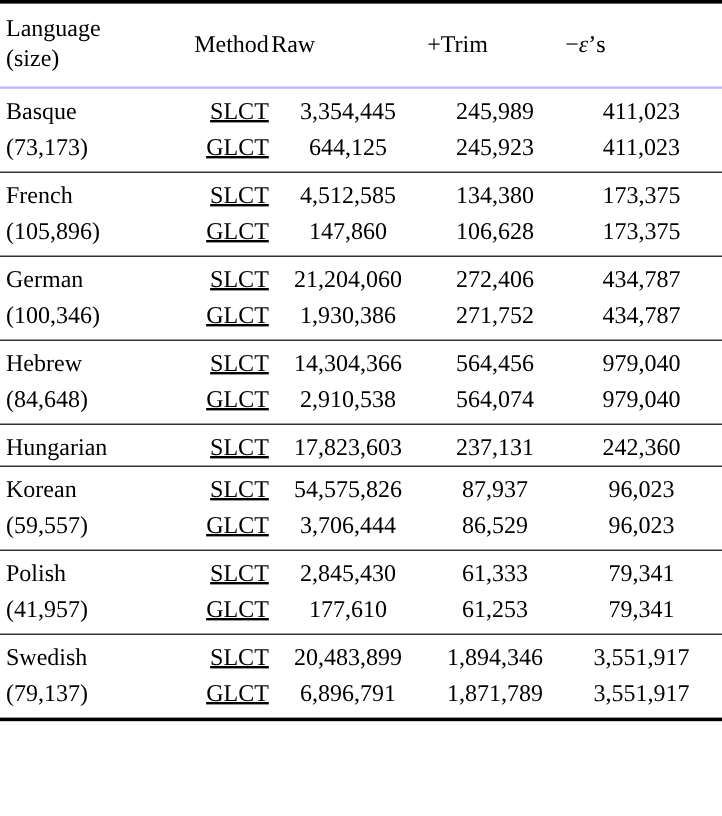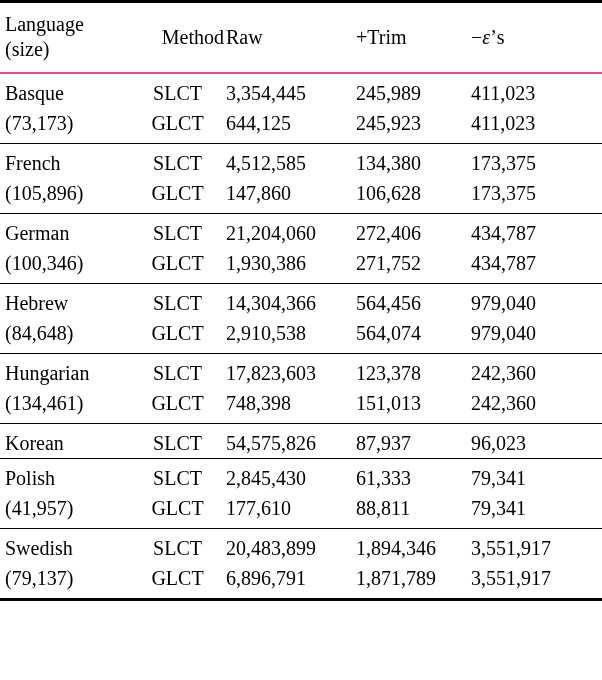--- a/index.html
+++ b/index.html
@@ -16,21 +16,21 @@
   }
   table.results {
     width: 602px;
     border-collapse: collapse;
     table-layout: fixed;
     border-top: 3px solid #000;
     border-bottom: 3px solid #000;
     font-size: 20px;
   }
   thead {
-    border-bottom: 2px solid #ec4899;
+    border-bottom: 2px solid #c4b5fd;
   }
   th {
     font-weight: normal;
     vertical-align: middle;
     padding-top: 9px;
     padding-bottom: 10px;
     line-height: 25px;
   }
   th.col-lang {
     text-align: left;
@@ -45,24 +45,25 @@
   td {
     line-height: 28px;
     vertical-align: baseline;
     white-space: nowrap;
   }
   td.col-lang {
     text-align: left;
     padding-left: 5px;
   }
   td.col-method {
+    text-align: right;
+    text-decoration: underline;
+  }
+  td.col-num {
     text-align: center;
-  }
-  td.col-num {
-    text-align: left;
   }
   .col-last {
     padding-right: 4px;
   }
   tr.group-first td {
     padding-top: 5px;
   }
   tr.group-last td {
     padding-bottom: 6px;
     margin-left: 33px;
@@ -153,49 +154,49 @@
         <td class="col-lang">(84,648)</td>
         <td class="col-method">GLCT</td>
         <td class="col-num">2,910,538</td>
         <td class="col-num">564,074</td>
         <td class="col-num col-last">979,040</td>
       </tr>
       <tr class="group-first group-sep">
         <td class="col-lang">Hungarian</td>
         <td class="col-method">SLCT</td>
         <td class="col-num">17,823,603</td>
-        <td class="col-num">123,378</td>
-        <td class="col-num col-last">242,360</td>
-      </tr>
-      <tr class="group-last">
-        <td class="col-lang">(134,461)</td>
-        <td class="col-method">GLCT</td>
-        <td class="col-num">748,398</td>
-        <td class="col-num">151,013</td>
+        <td class="col-num">237,131</td>
         <td class="col-num col-last">242,360</td>
       </tr>
       <tr class="group-first group-sep">
         <td class="col-lang">Korean</td>
         <td class="col-method">SLCT</td>
         <td class="col-num">54,575,826</td>
         <td class="col-num">87,937</td>
         <td class="col-num col-last">96,023</td>
       </tr>
+      <tr class="group-last">
+        <td class="col-lang">(59,557)</td>
+        <td class="col-method">GLCT</td>
+        <td class="col-num">3,706,444</td>
+        <td class="col-num">86,529</td>
+        <td class="col-num col-last">96,023</td>
+      </tr>
       <tr class="group-first group-sep">
         <td class="col-lang">Polish</td>
         <td class="col-method">SLCT</td>
         <td class="col-num">2,845,430</td>
         <td class="col-num">61,333</td>
         <td class="col-num col-last">79,341</td>
       </tr>
       <tr class="group-last">
         <td class="col-lang">(41,957)</td>
         <td class="col-method">GLCT</td>
         <td class="col-num">177,610</td>
-        <td class="col-num">88,811</td>
+        <td class="col-num">61,253</td>
         <td class="col-num col-last">79,341</td>
       </tr>
       <tr class="group-first group-sep">
         <td class="col-lang">Swedish</td>
         <td class="col-method">SLCT</td>
         <td class="col-num">20,483,899</td>
         <td class="col-num">1,894,346</td>
         <td class="col-num col-last">3,551,917</td>
       </tr>
       <tr class="group-last">

